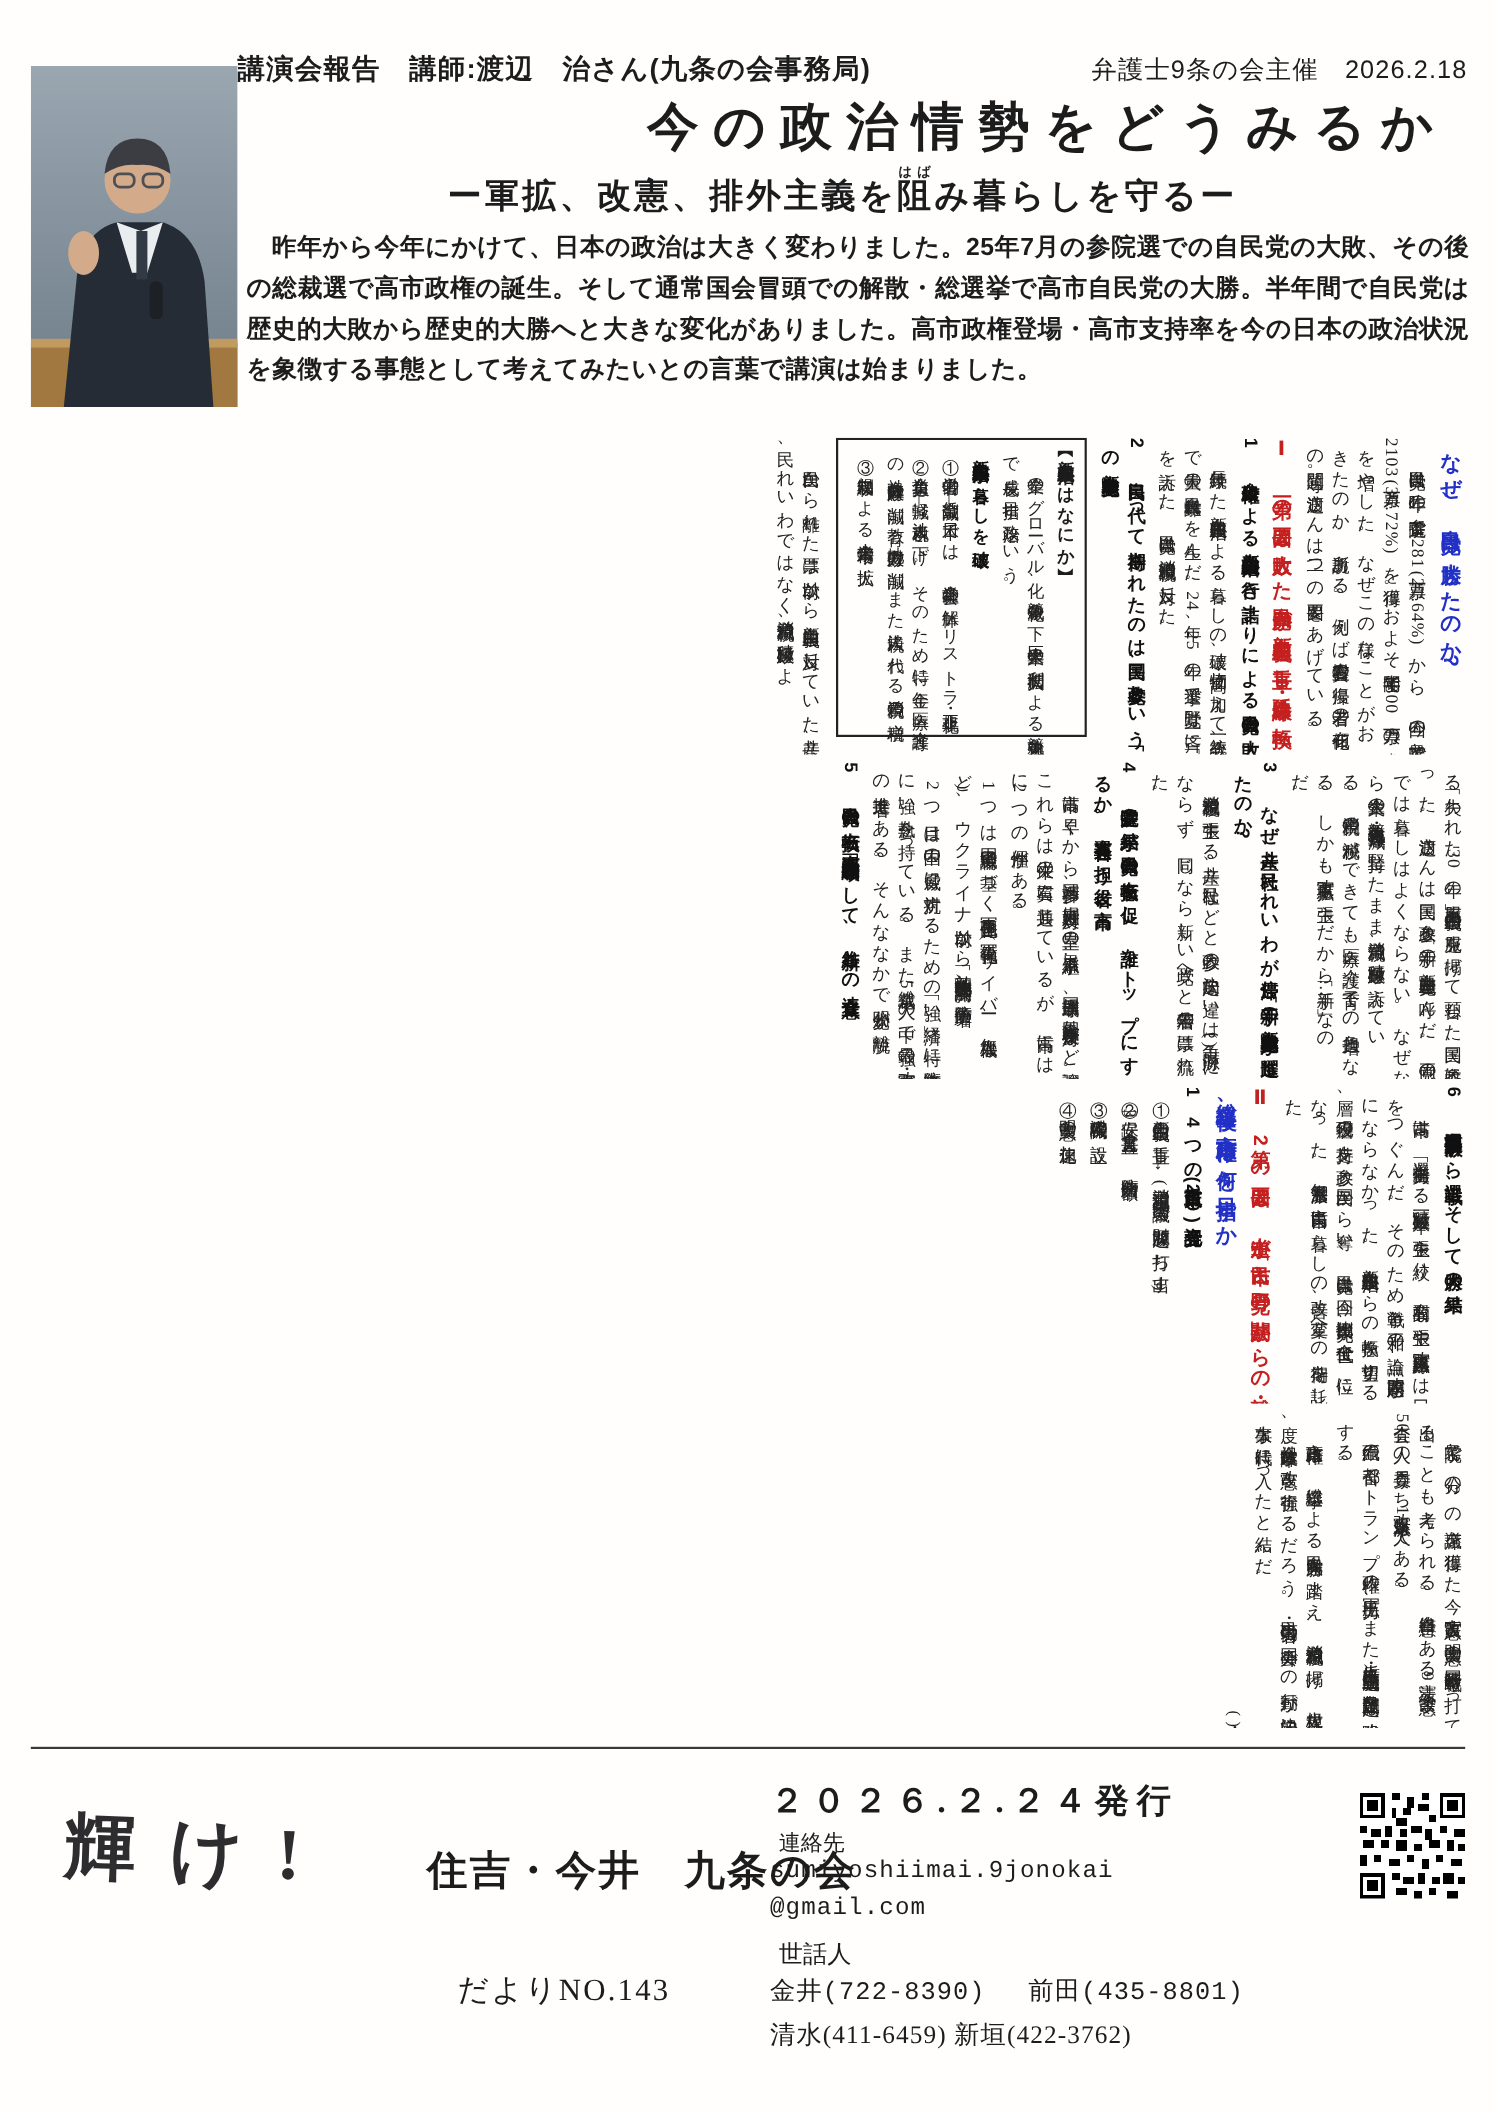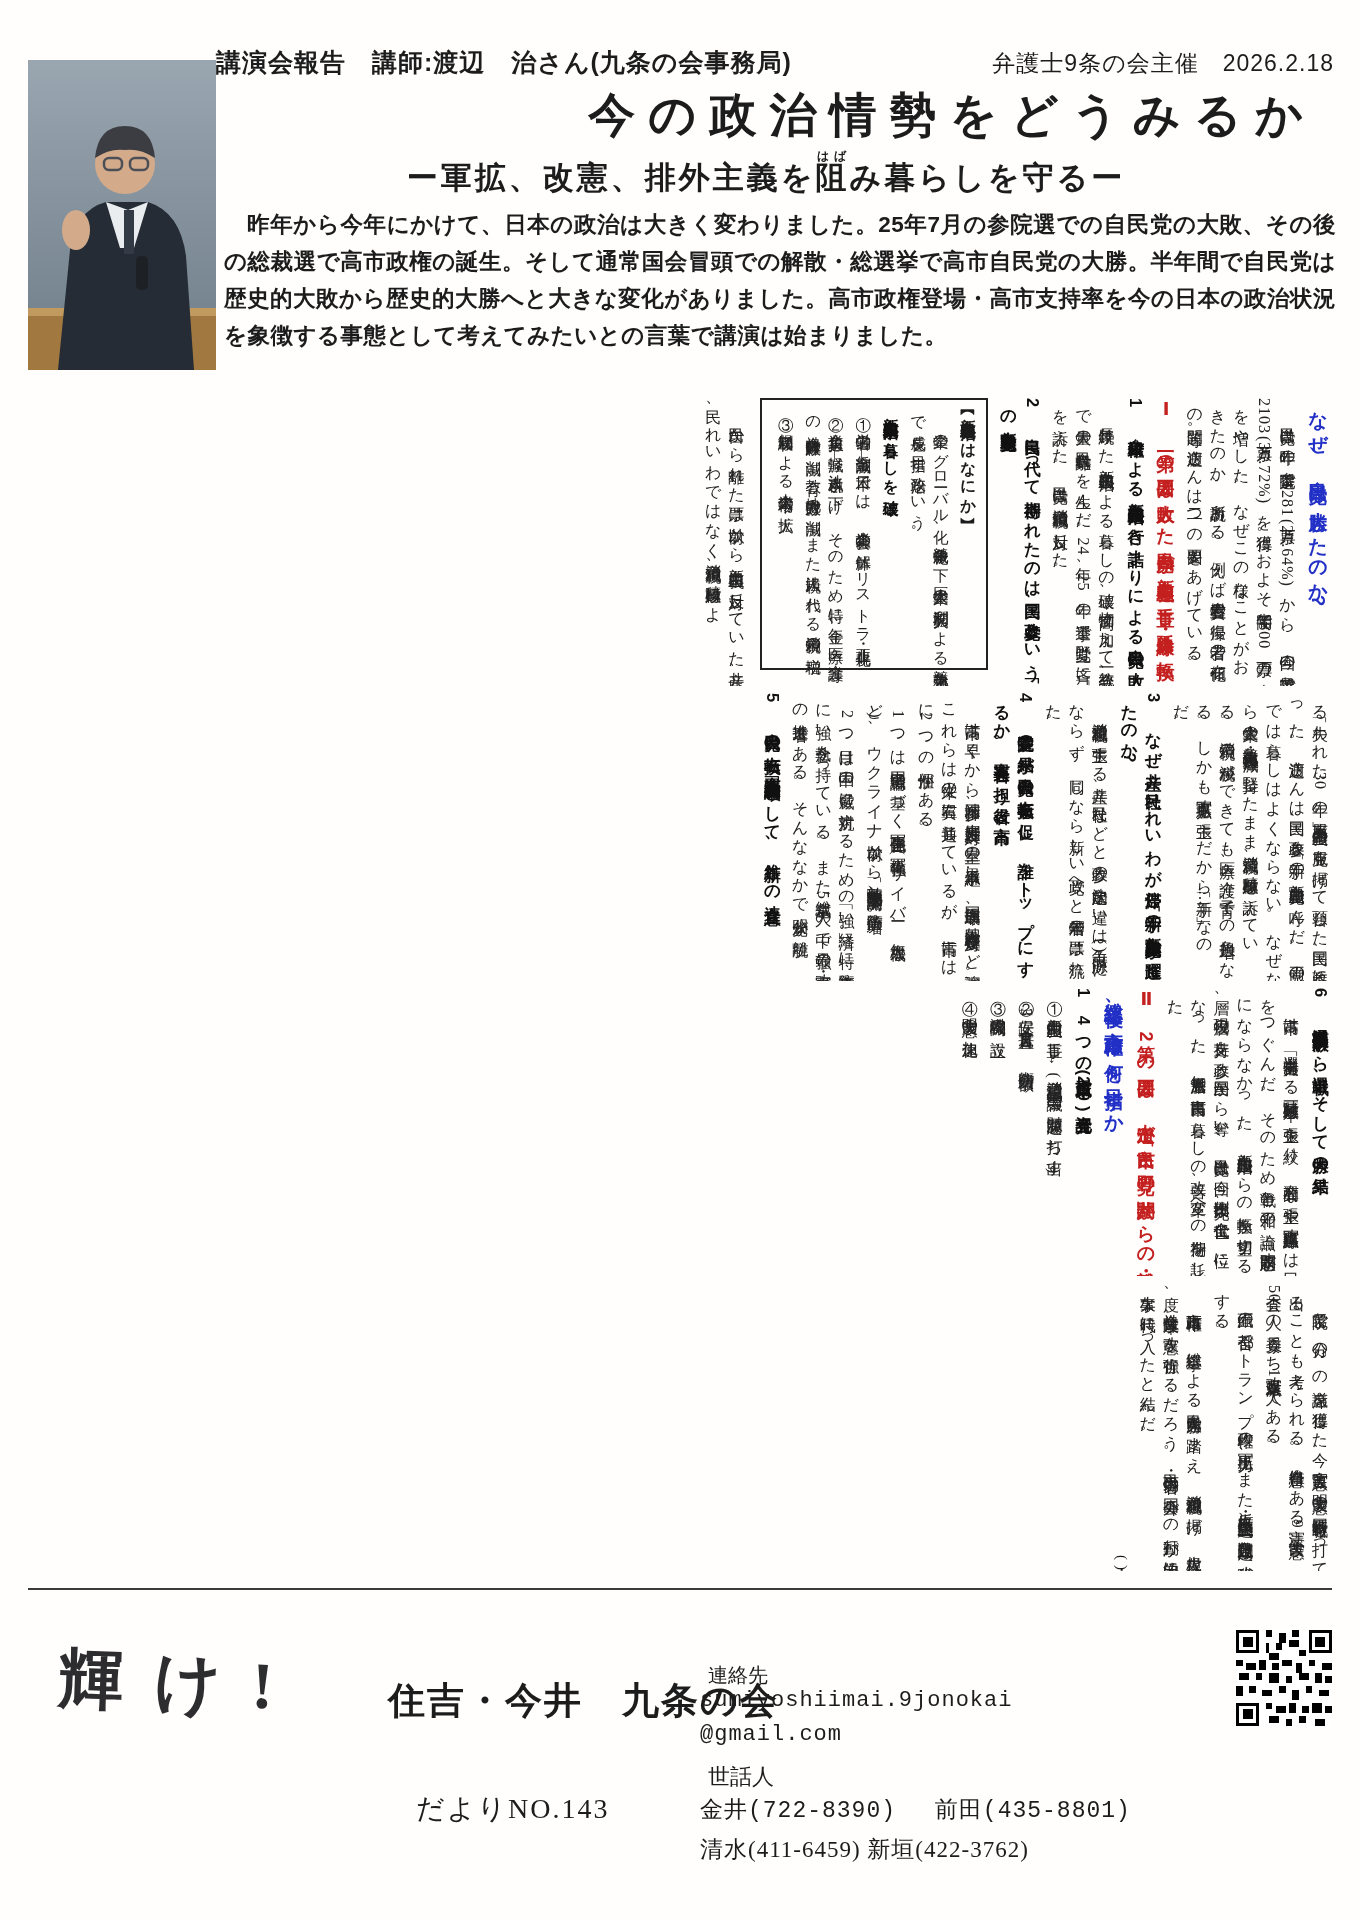--- a/index.html
+++ b/index.html
@@ -143,20 +143,21 @@
         <div class="seg body">　紙面の都合でトランプ政権の軍拡圧力、また反人権・反民主主義問題、定数是正問題は省略する。</div>
         <div class="seg body">　高市政権は、総選挙による自民党大勝を踏まえ、消費税減税を掲げ、大規模な医療制度、社会保障改革、改憲を強行するだろう。市民・労働者の国会外での行動が決定的に大事な時代に入ったと結んだ。</div>
         <div class="seg sig">(記・新垣)</div>
       </div>
   </div>
 
   <div class="footer">
     <div class="kagayake">輝け!</div>
     <div class="org-name">住吉・今井　九条の会</div>
     <div class="issue-no">だよりNO.143</div>
+    <div class="pub-date">２０２６.２.２４発行</div>
     <div class="contact-label">連絡先</div>
     <div class="email-1">sumiyoshiimai.9jonokai</div>
     <div class="email-2">@gmail.com</div>
     <div class="sewanin">世話人</div>
     <div class="phone-1">金井(722-8390)　 前田(435-8801)</div>
     <div class="phone-2">清水(411-6459) 新垣(422-3762)</div>
 
     <svg class="qr" viewBox="0 0 29 29" shape-rendering="crispEdges" aria-hidden="true">
       <rect width="29" height="29" fill="#fff"></rect>
       <g fill="#000">

